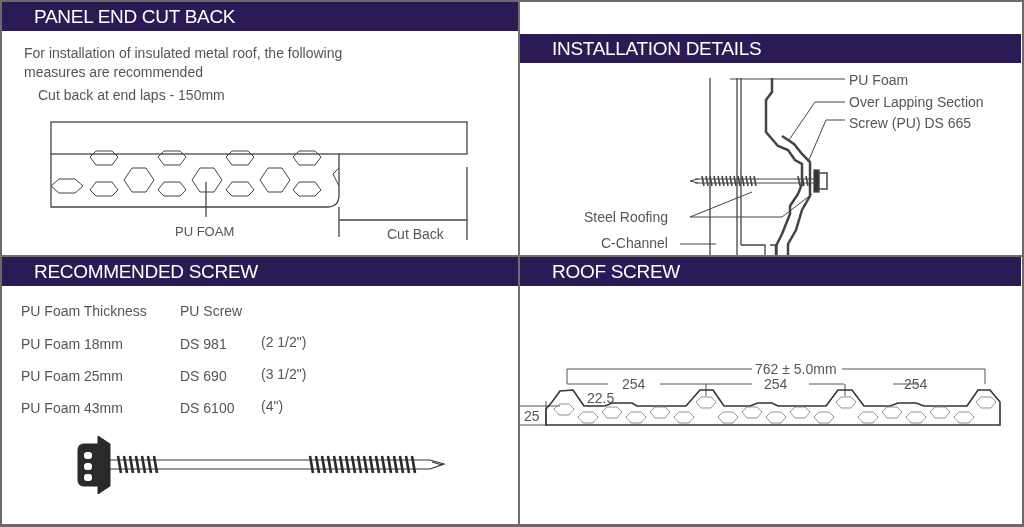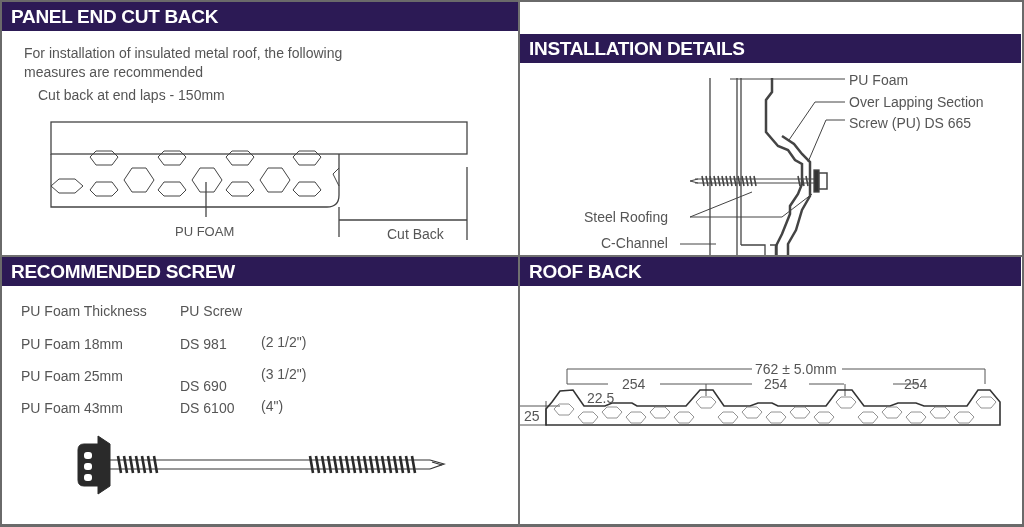--- a/index.html
+++ b/index.html
@@ -1,19 +1,19 @@
 <!DOCTYPE html>
 <html><head>
 <meta charset="utf-8">
 <style>
   html,body{margin:0;padding:0;background:#fff;}
   body{width:1024px;height:527px;position:relative;overflow:hidden;font-family:"Liberation Sans",sans-serif;}
   .frame{position:absolute;left:0;top:0;width:1020px;height:522px;border:2px solid #6a6a6a;border-right-width:3px;border-bottom-width:3px;box-sizing:content-box;}
   .panel{position:absolute;background:#fff;}
-  .hdr{position:absolute;left:0;right:0;top:0;height:29px;background:#2c1a55;color:#fff;font-size:19px;font-weight:bold;line-height:30px;padding-left:9px;box-sizing:border-box;letter-spacing:-0.3px;}
+  .hdr{position:absolute;left:0;right:0;top:0;height:29px;background:#2c1a55;color:#fff;font-size:19px;font-weight:normal;line-height:30px;padding-left:32px;box-sizing:border-box;letter-spacing:-0.3px;}
   .vdiv{position:absolute;left:518px;top:0;width:2px;height:527px;background:#707070;}
   .txt{position:absolute;color:#555;font-size:14px;white-space:nowrap;font-family:"Liberation Sans",sans-serif;}
   svg{position:absolute;left:0;top:0;}
 </style>
 </head>
 <body>
 
 <div class="frame"></div>
 
 <div class="panel" style="left:2px;top:2px;width:516px;height:253px;">
@@ -88,21 +88,21 @@
 <div class="panel" style="left:2px;top:257px;width:516px;height:267px;">
   <div class="hdr">RECOMMENDED SCREW</div>
   <div class="txt" style="left:19px;top:46px;">PU Foam Thickness</div>
   <div class="txt" style="left:178px;top:46px;">PU Screw</div>
 
   <div class="txt" style="left:19px;top:79px;">PU Foam 18mm</div>
   <div class="txt" style="left:178px;top:79px;">DS 981</div>
   <div class="txt" style="left:259px;top:77px;">(2 1/2")</div>
 
   <div class="txt" style="left:19px;top:111px;">PU Foam 25mm</div>
-  <div class="txt" style="left:178px;top:121px;">DS 690</div>
+  <div class="txt" style="left:178px;top:111px;">DS 690</div>
   <div class="txt" style="left:259px;top:109px;">(3 1/2")</div>
 
   <div class="txt" style="left:19px;top:143px;">PU Foam 43mm</div>
   <div class="txt" style="left:178px;top:143px;">DS 6100</div>
   <div class="txt" style="left:259px;top:141px;">(4")</div>
 
   <svg width="516" height="267" viewBox="0 0 516 267">
     <g fill="#2a2a2a" stroke="#2a2a2a">
       <path d="M82 187 h14 l0 -8 l12 8 v42 l-12 8 v-8 h-14 q-6 0 -6 -6 v-30 q0 -6 6 -6 z"></path>
       <rect x="82" y="195" width="8" height="7" rx="3" fill="#fff" stroke="none"></rect>
@@ -116,21 +116,21 @@
       <line x1="430" y1="205" x2="440" y2="208"></line>
     </g>
     <g stroke="#2a2a2a" stroke-width="2.6">
       <path d="M116 199 l3 17 M122 199 l3 17 M128 199 l3 17 M134 199 l3 17 M140 199 l3 17 M146 199 l3 17 M152 199 l3 17"></path>
       <path d="M308 199 l3 17 M314 199 l3 17 M320 199 l3 17 M326 199 l3 17 M332 199 l3 17 M338 199 l3 17 M344 199 l3 17 M350 199 l3 17 M356 199 l3 17 M362 199 l3 17 M368 199 l3 17 M374 199 l3 17 M380 199 l3 17 M386 199 l3 17 M392 199 l3 17 M398 199 l3 17 M404 199 l3 17 M410 199 l3 17"></path>
     </g>
   </svg>
 </div>
 
 <div class="panel" style="left:520px;top:257px;width:501px;height:267px;">
-  <div class="hdr">ROOF BACK</div>
+  <div class="hdr">ROOF SCREW</div>
   <svg width="501" height="267" viewBox="0 0 501 267">
     <g fill="none" stroke="#555" stroke-width="1">
       <path d="M47 127 V112 H232"></path>
       <path d="M322 112 H465 V127"></path>
       <path d="M47 127 H88"></path>
       <path d="M140 127 H232"></path>
       <path d="M289 127 H324"></path>
       <line x1="186" y1="127" x2="186" y2="139"></line>
       <path d="M373 127 H398"></path>
       <line x1="325" y1="127" x2="325" y2="139"></line>

